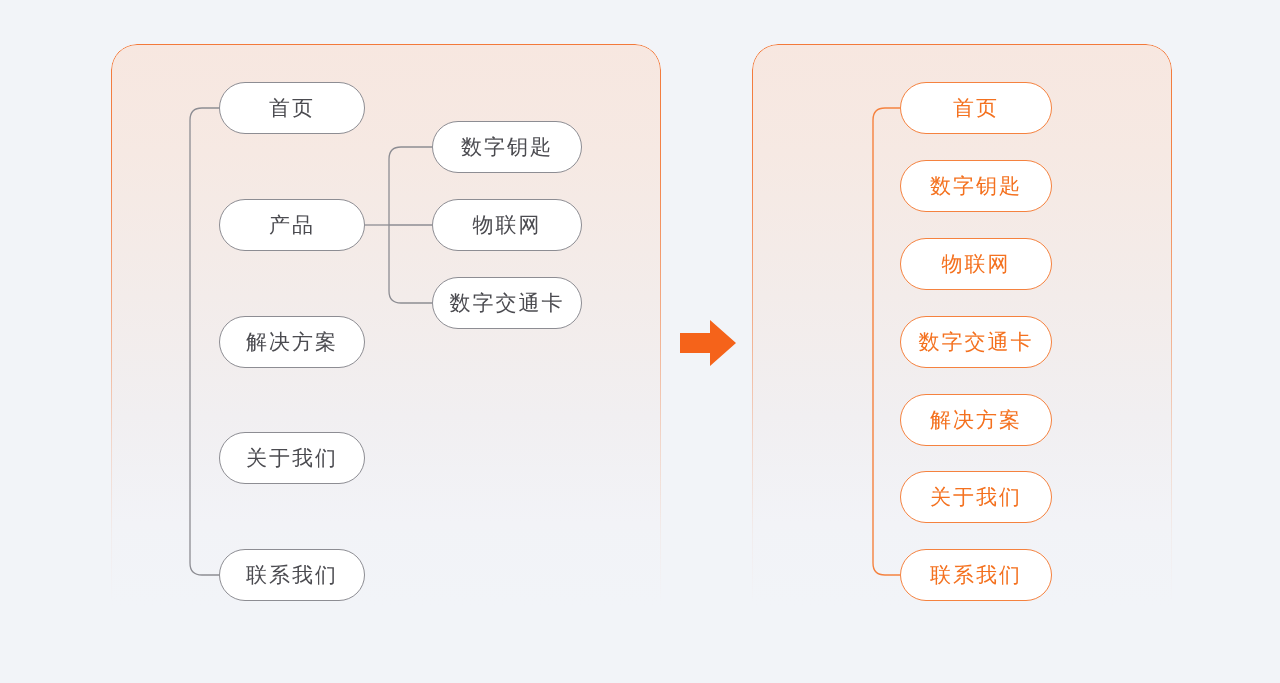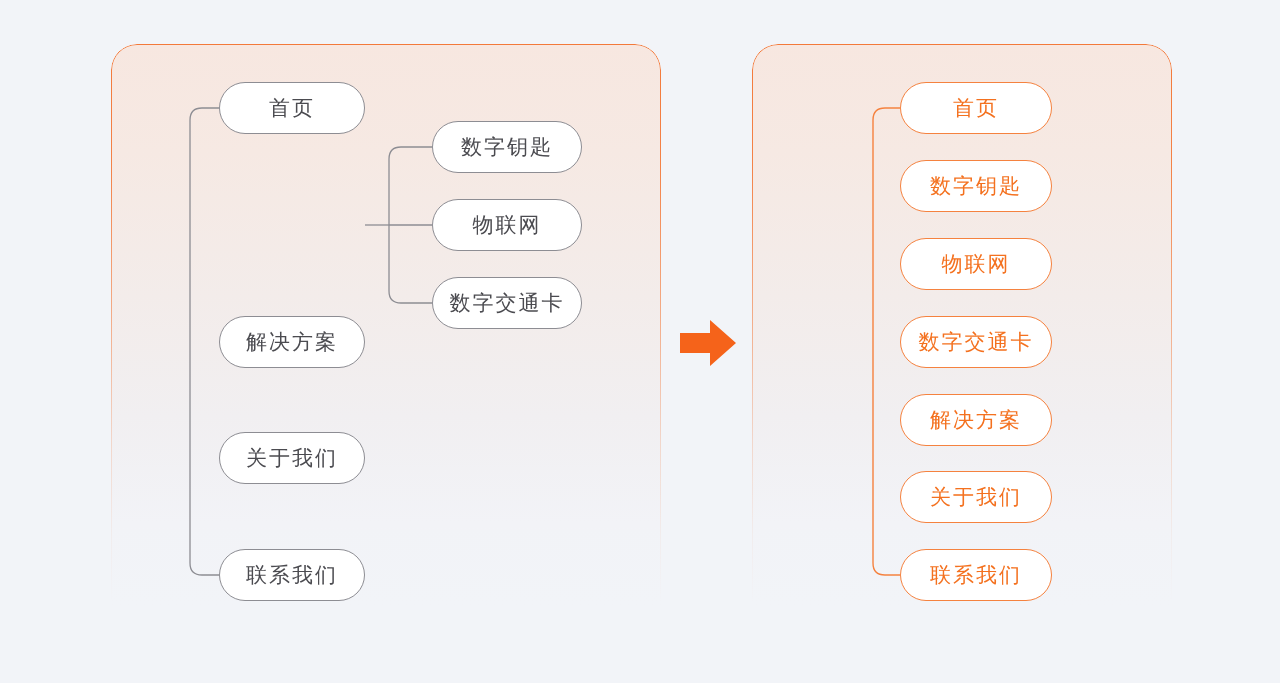--- a/index.html
+++ b/index.html
@@ -141,20 +141,23 @@
     <path d="M 389 225 L 389 159 Q 389 147 401 147 L 432 147" fill="none" stroke="#8d8d93" stroke-width="1.3"></path>
     <path d="M 389 225 L 432 225" fill="none" stroke="#8d8d93" stroke-width="1.3"></path>
     <path d="M 389 225 L 389 291 Q 389 303 401 303 L 432 303" fill="none" stroke="#8d8d93" stroke-width="1.3"></path>
 
     <path d="M 900 108 L 885 108 Q 873 108 873 120 L 873 563 Q 873 575 885 575 L 900 575" fill="none" stroke="#f5823f" stroke-width="1.4"></path>
   </svg>
 
   <div class="pill gray col-main" style="top:82px;">
     <span>首页</span>
   </div>
+  <div class="pill gray col-main" style="top:199px;">
+    <span>产品</span>
+  </div>
   <div class="pill gray col-main" style="top:316px;">
     <span>解决方案</span>
   </div>
   <div class="pill gray col-main" style="top:432px;">
     <span>关于我们</span>
   </div>
   <div class="pill gray col-main" style="top:549px;">
     <span>联系我们</span>
   </div>
 

